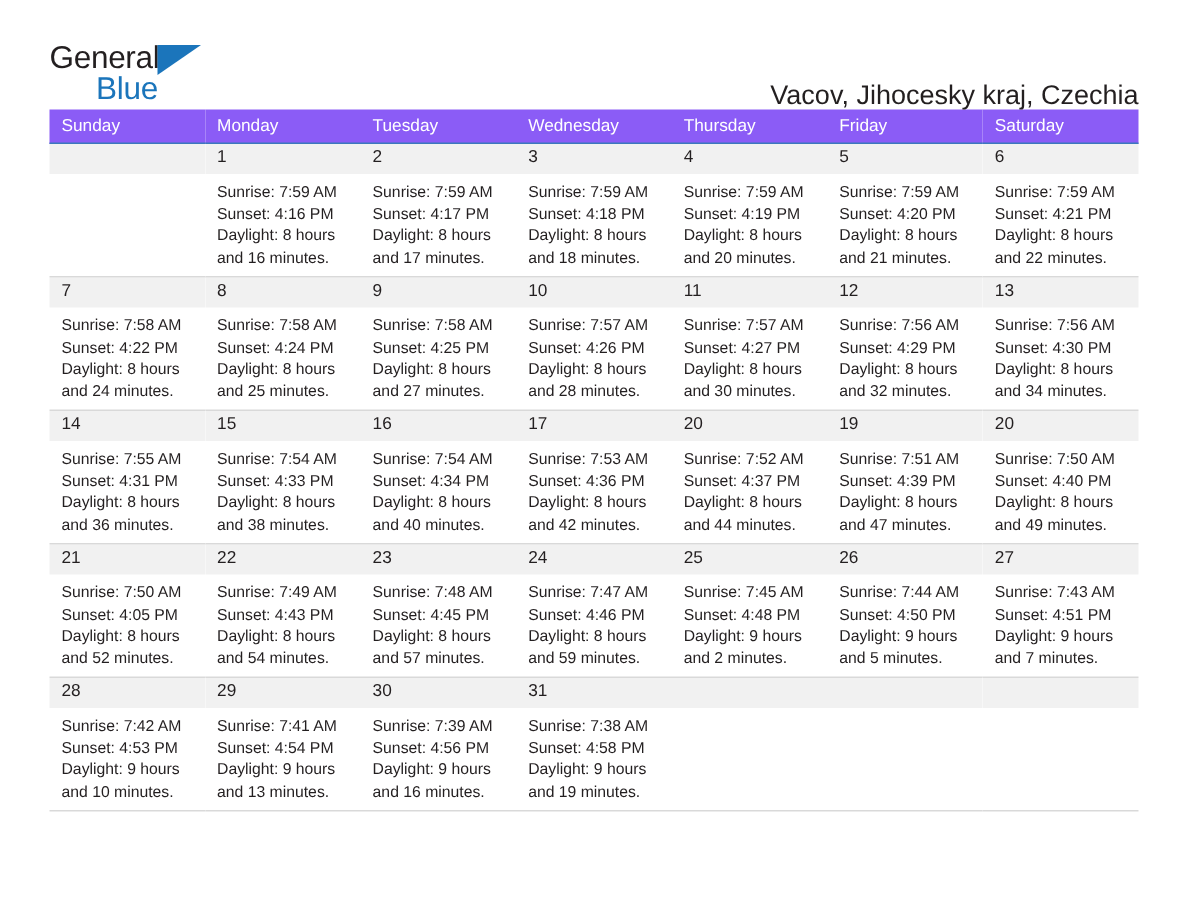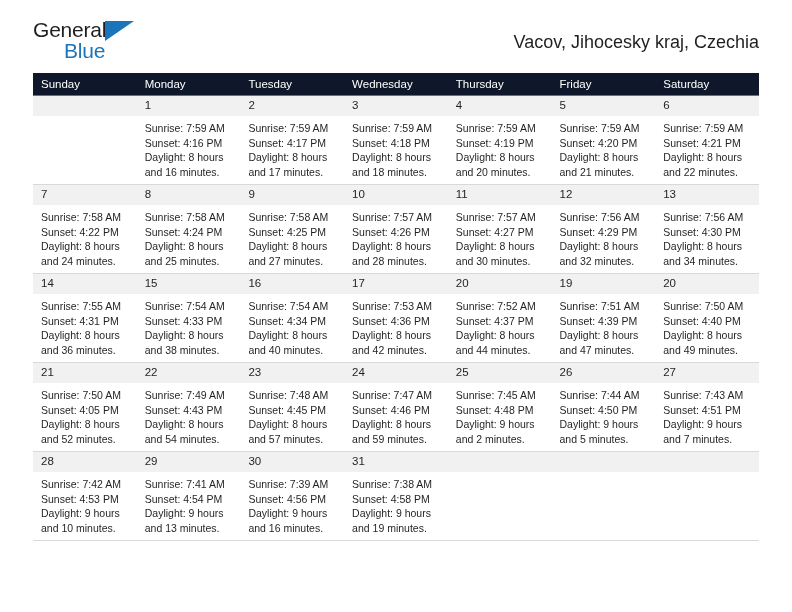--- a/index.html
+++ b/index.html
@@ -21,21 +21,21 @@
     height: 612px;
     box-sizing: border-box;
     padding: 0 33px;
   }
 
   
   .masthead {
     position: relative;
     height: 73px;
     display: flex;
-    align-items: flex-start;
+    align-items: flex-end;
     justify-content: space-between;
   }
 
   .logo {
     position: relative;
     margin-top: 18px;
     width: 112px;
     height: 46px;
     user-select: none;
   }
@@ -85,21 +85,21 @@
     white-space: nowrap;
   }
 
   
   .calendar {
     width: 726px;
     border-collapse: collapse;
     table-layout: fixed;
   }
   .calendar th {
-    background: #0f172a;
+    background: #8b5cf6;
     color: #ffffff;
     font-size: 11.5px;
     font-weight: normal;
     text-align: left;
     padding: 4px 0 5px 8px;
     height: 13px;
     border: none;
   }
 
   .calendar td {

